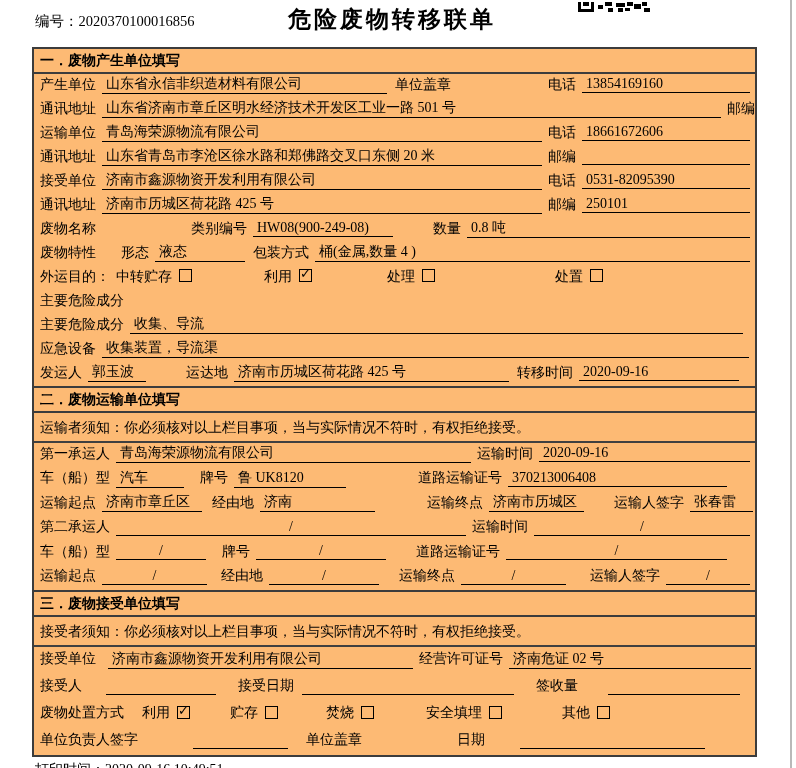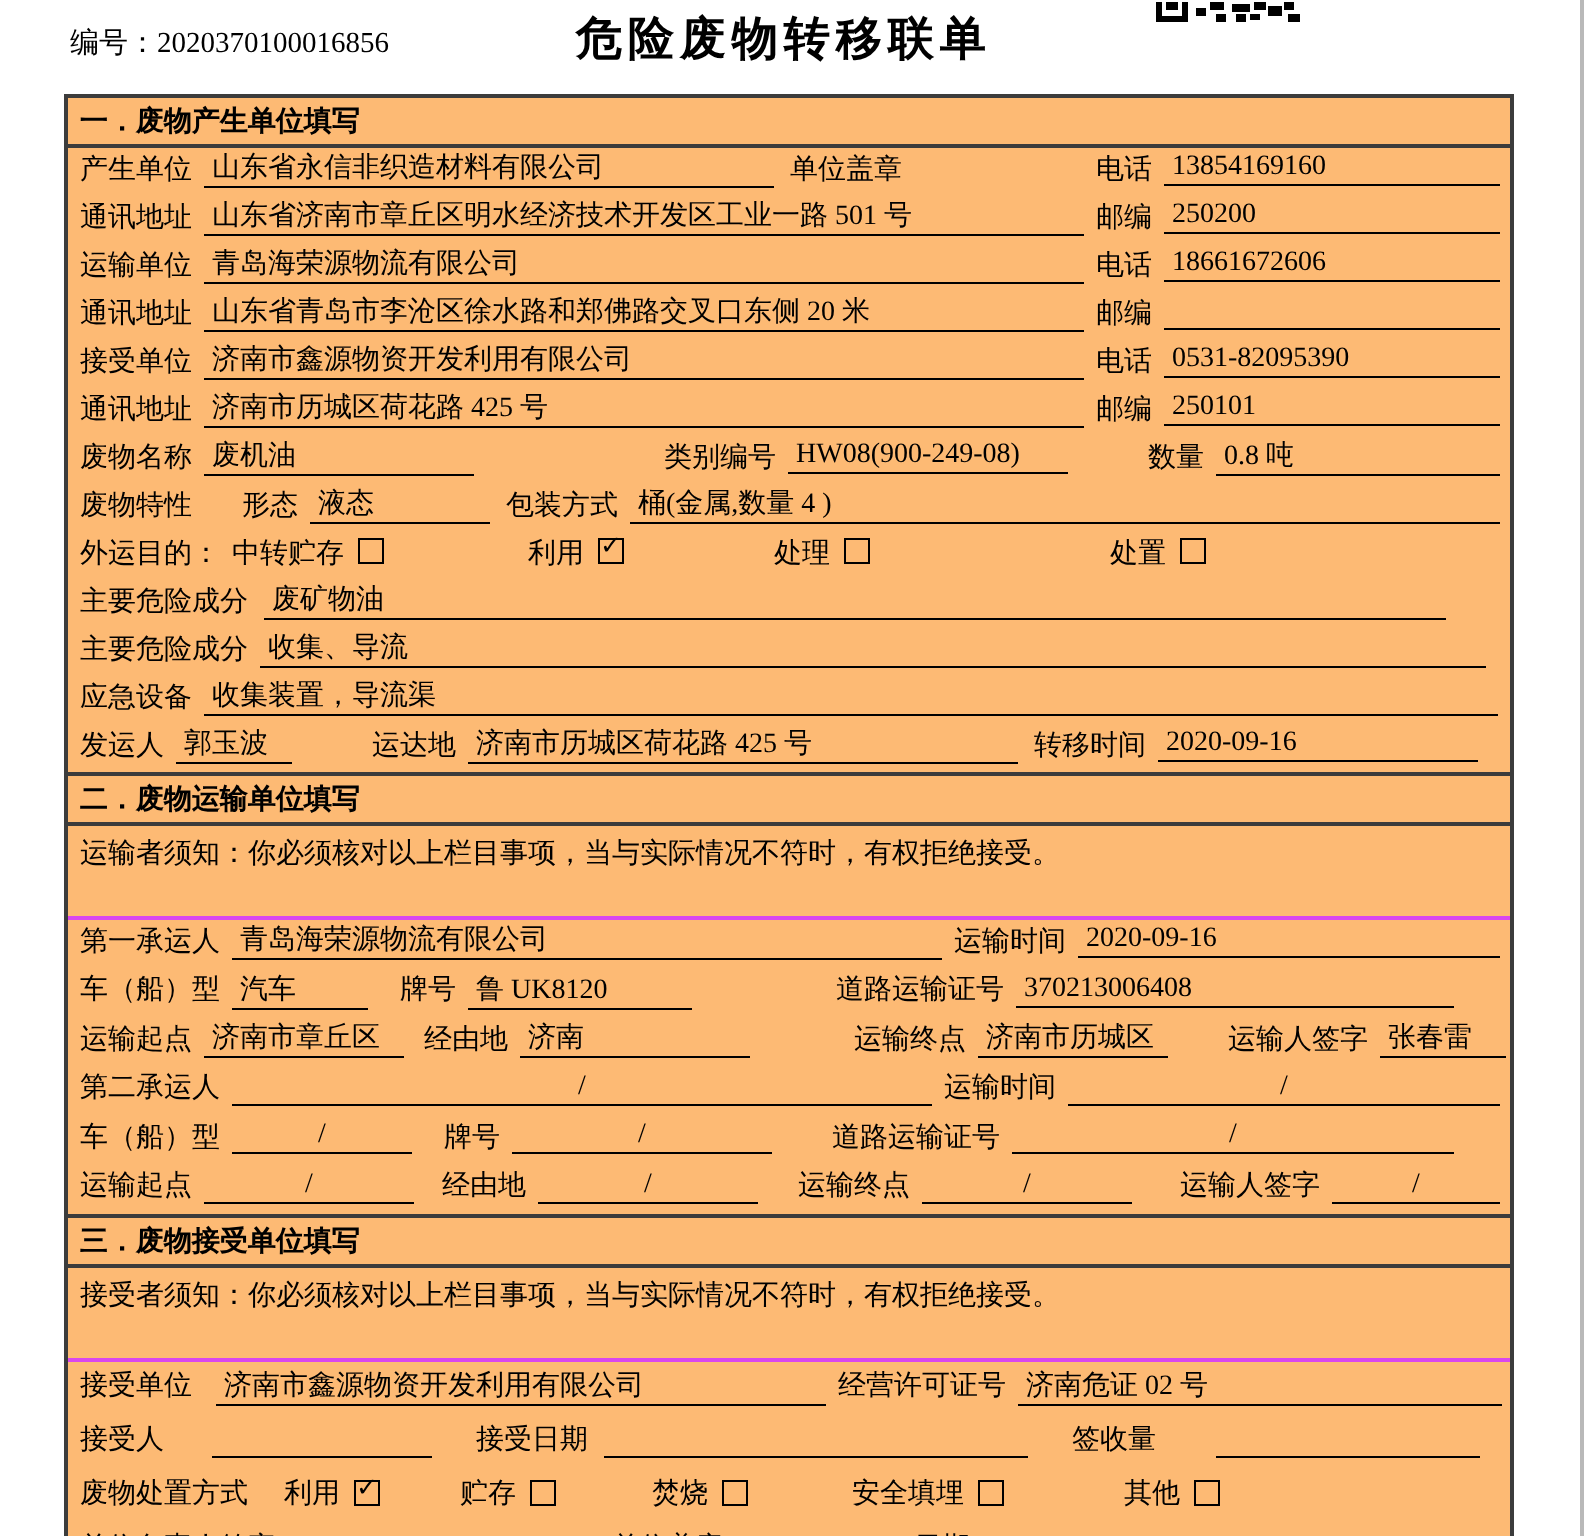--- a/index.html
+++ b/index.html
@@ -17,21 +17,21 @@
     font-size:23px;font-weight:bold;letter-spacing:3px;padding-left:48px;
   }
   .qr{position:absolute;left:578px;top:0;}
   .box{margin-left:32px;width:721px;border:2px solid #3c3c3c;background:#fdba74;}
   .sec-h{
     font-family:"Liberation Sans","DejaVu Sans",sans-serif;
     font-weight:bold;font-size:14px;line-height:19px;
     padding:2px 6px;border-bottom:2px solid #3c3c3c;
   }
   .sec-h.mid{border-top:2px solid #3c3c3c;}
-  .notice{padding:5px 6px 21px 6px;border-bottom:2px solid #d946ef;line-height:19px;}
+  .notice{padding:5px 6px 4px 6px;border-bottom:2px solid #404040;line-height:19px;}
   .row{display:flex;align-items:center;height:24px;padding:0 0 3px 6px;box-sizing:border-box;}
   .s2 .row{height:24.5px;}
   .s3 .row{height:27px;}
   .lbl{white-space:nowrap;flex:none;}
   .val{
     border-bottom:1.2px solid #000;padding:0 4px;margin-left:6px;
     white-space:nowrap;box-sizing:border-box;min-height:17px;flex:none;
     overflow:hidden;
   }
   .grow{flex:1 1 auto;}
@@ -87,21 +87,20 @@
       <span class="val" style="width:285px">山东省永信非织造材料有限公司</span>
       <span class="lbl" style="margin-left:8px">单位盖章</span>
       <span class="spacer"></span>
       <span class="lbl">电话</span>
       <span class="val" style="width:168px;margin-right:5px">13854169160</span>
     </div>
     <div class="row">
       <span class="lbl">通讯地址</span>
       <span class="val grow" style="margin-right:6px">山东省济南市章丘区明水经济技术开发区工业一路 501 号</span>
       <span class="lbl">邮编</span>
-      <span class="val" style="width:168px;margin-right:5px">250200</span>
     </div>
     <div class="row">
       <span class="lbl">运输单位</span>
       <span class="val grow" style="margin-right:6px">青岛海荣源物流有限公司</span>
       <span class="lbl">电话</span>
       <span class="val" style="width:168px;margin-right:5px">18661672606</span>
     </div>
     <div class="row">
       <span class="lbl">通讯地址</span>
       <span class="val grow" style="margin-right:6px">山东省青岛市李沧区徐水路和郑佛路交叉口东侧 20 米</span>
@@ -115,21 +114,20 @@
       <span class="val" style="width:168px;margin-right:5px">0531-82095390</span>
     </div>
     <div class="row">
       <span class="lbl">通讯地址</span>
       <span class="val grow" style="margin-right:6px">济南市历城区荷花路 425 号</span>
       <span class="lbl">邮编</span>
       <span class="val" style="width:168px;margin-right:5px">250101</span>
     </div>
     <div class="row">
       <span class="lbl">废物名称</span>
-      <span class="val" style="width:135px">废机油</span>
       <span class="lbl" style="margin-left:95px">类别编号</span>
       <span class="val" style="width:140px">HW08(900-249-08)</span>
       <span class="lbl" style="margin-left:40px">数量</span>
       <span class="val grow" style="margin-right:5px">0.8 吨</span>
     </div>
     <div class="row">
       <span class="lbl">废物特性</span>
       <span class="lbl" style="margin-left:25px">形态</span>
       <span class="val" style="width:90px">液态</span>
       <span class="lbl" style="margin-left:8px">包装方式</span>
@@ -141,21 +139,20 @@
       <span class="cb"></span>
       <span class="opt-lbl" style="margin-left:72px">利用</span>
       <span class="cb checked"></span>
       <span class="opt-lbl" style="margin-left:75px">处理</span>
       <span class="cb"></span>
       <span class="opt-lbl" style="margin-left:120px">处置</span>
       <span class="cb"></span>
     </div>
     <div class="row">
       <span class="lbl">主要危险成分</span>
-      <span class="val grow" style="margin-left:8px;margin-right:32px">废矿物油</span>
     </div>
     <div class="row">
       <span class="lbl">主要危险成分</span>
       <span class="val grow" style="margin-right:12px">收集、导流</span>
     </div>
     <div class="row">
       <span class="lbl">应急设备</span>
       <span class="val grow" style="margin-right:6px">收集装置，导流渠</span>
     </div>
     <div class="row">

